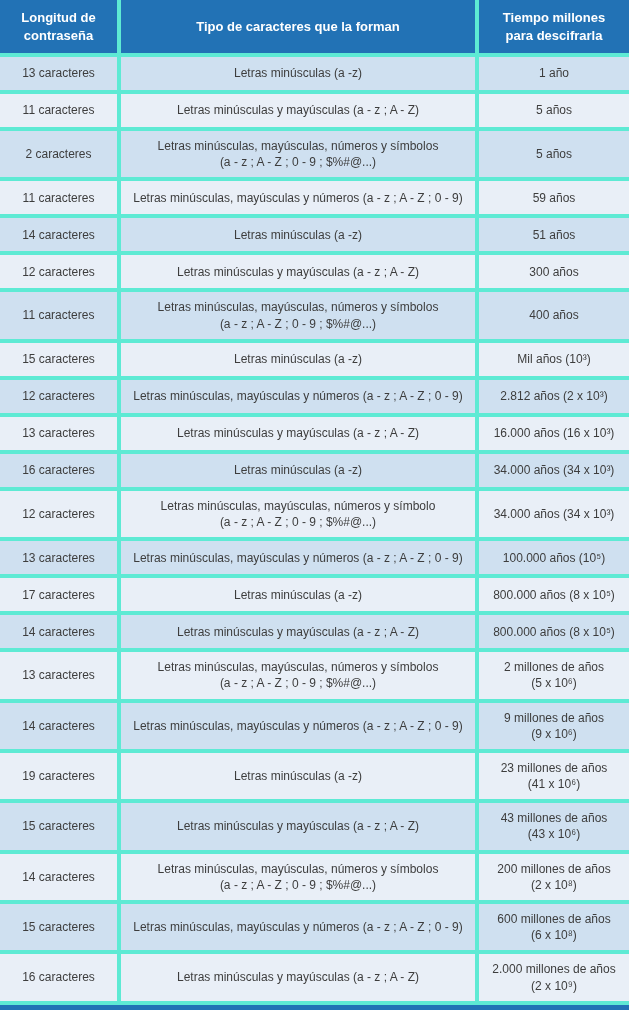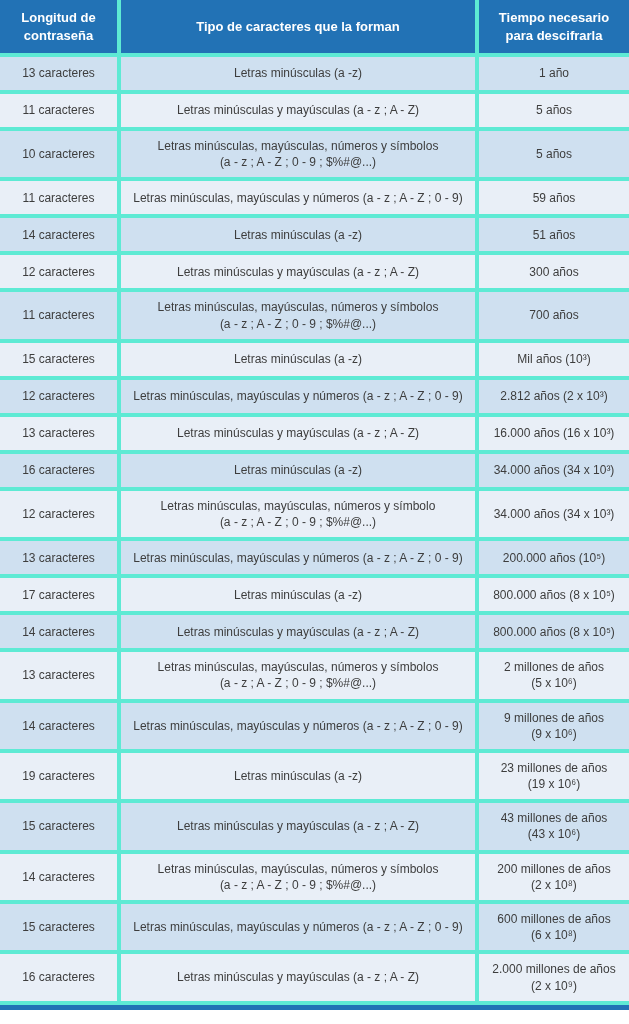--- a/index.html
+++ b/index.html
@@ -59,34 +59,34 @@
   }
 </style>
 </head>
 <body>
 
 <div class="page">
   <div class="table" id="table">
     <div class="row header-row">
       <div class="cell header-cell">Longitud de contraseña</div>
       <div class="cell header-cell">Tipo de caracteres que la forman</div>
-      <div class="cell header-cell">Tiempo necesario para descifrarla</div>
+      <div class="cell header-cell">Tiempo millones para descifrarla</div>
     </div>
   <div class="row row-odd">
     <div class="cell data-cell">13 caracteres</div>
     <div class="cell data-cell">Letras minúsculas (a -z)</div>
     <div class="cell data-cell">1 año</div>
   </div>
       <div class="row row-even">
     <div class="cell data-cell">11 caracteres</div>
     <div class="cell data-cell">Letras minúsculas y mayúsculas (a - z ; A - Z)</div>
     <div class="cell data-cell">5 años</div>
   </div>
       <div class="row row-odd">
-    <div class="cell data-cell">10 caracteres</div>
+    <div class="cell data-cell">2 caracteres</div>
     <div class="cell data-cell">Letras minúsculas, mayúsculas, números y símbolos
 (a - z ; A - Z ; 0 - 9 ; $%#@...)</div>
     <div class="cell data-cell">5 años</div>
   </div>
       <div class="row row-even">
     <div class="cell data-cell">11 caracteres</div>
     <div class="cell data-cell">Letras minúsculas, mayúsculas y números (a - z ; A - Z ; 0 - 9)</div>
     <div class="cell data-cell">59 años</div>
   </div>
       <div class="row row-odd">
@@ -96,21 +96,21 @@
   </div>
       <div class="row row-even">
     <div class="cell data-cell">12 caracteres</div>
     <div class="cell data-cell">Letras minúsculas y mayúsculas (a - z ; A - Z)</div>
     <div class="cell data-cell">300 años</div>
   </div>
       <div class="row row-odd">
     <div class="cell data-cell">11 caracteres</div>
     <div class="cell data-cell">Letras minúsculas, mayúsculas, números y símbolos
 (a - z ; A - Z ; 0 - 9 ; $%#@...)</div>
-    <div class="cell data-cell">700 años</div>
+    <div class="cell data-cell">400 años</div>
   </div>
       <div class="row row-even">
     <div class="cell data-cell">15 caracteres</div>
     <div class="cell data-cell">Letras minúsculas (a -z)</div>
     <div class="cell data-cell">Mil años (10³)</div>
   </div>
       <div class="row row-odd">
     <div class="cell data-cell">12 caracteres</div>
     <div class="cell data-cell">Letras minúsculas, mayúsculas y números (a - z ; A - Z ; 0 - 9)</div>
     <div class="cell data-cell">2.812 años (2 x 10³)</div>
@@ -127,21 +127,21 @@
   </div>
       <div class="row row-even">
     <div class="cell data-cell">12 caracteres</div>
     <div class="cell data-cell">Letras minúsculas, mayúsculas, números y símbolo
 (a - z ; A - Z ; 0 - 9 ; $%#@...)</div>
     <div class="cell data-cell">34.000 años (34 x 10³)</div>
   </div>
       <div class="row row-odd">
     <div class="cell data-cell">13 caracteres</div>
     <div class="cell data-cell">Letras minúsculas, mayúsculas y números (a - z ; A - Z ; 0 - 9)</div>
-    <div class="cell data-cell">200.000 años (10⁵)</div>
+    <div class="cell data-cell">100.000 años (10⁵)</div>
   </div>
       <div class="row row-even">
     <div class="cell data-cell">17 caracteres</div>
     <div class="cell data-cell">Letras minúsculas (a -z)</div>
     <div class="cell data-cell">800.000 años (8 x 10⁵)</div>
   </div>
       <div class="row row-odd">
     <div class="cell data-cell">14 caracteres</div>
     <div class="cell data-cell">Letras minúsculas y mayúsculas (a - z ; A - Z)</div>
     <div class="cell data-cell">800.000 años (8 x 10⁵)</div>
@@ -156,21 +156,21 @@
       <div class="row row-odd">
     <div class="cell data-cell">14 caracteres</div>
     <div class="cell data-cell">Letras minúsculas, mayúsculas y números (a - z ; A - Z ; 0 - 9)</div>
     <div class="cell data-cell">9 millones de años
 (9 x 10⁶)</div>
   </div>
       <div class="row row-even">
     <div class="cell data-cell">19 caracteres</div>
     <div class="cell data-cell">Letras minúsculas (a -z)</div>
     <div class="cell data-cell">23 millones de años
-(19 x 10⁶)</div>
+(41 x 10⁶)</div>
   </div>
       <div class="row row-odd">
     <div class="cell data-cell">15 caracteres</div>
     <div class="cell data-cell">Letras minúsculas y mayúsculas (a - z ; A - Z)</div>
     <div class="cell data-cell">43 millones de años
 (43 x 10⁶)</div>
   </div>
       <div class="row row-even">
     <div class="cell data-cell">14 caracteres</div>
     <div class="cell data-cell">Letras minúsculas, mayúsculas, números y símbolos

